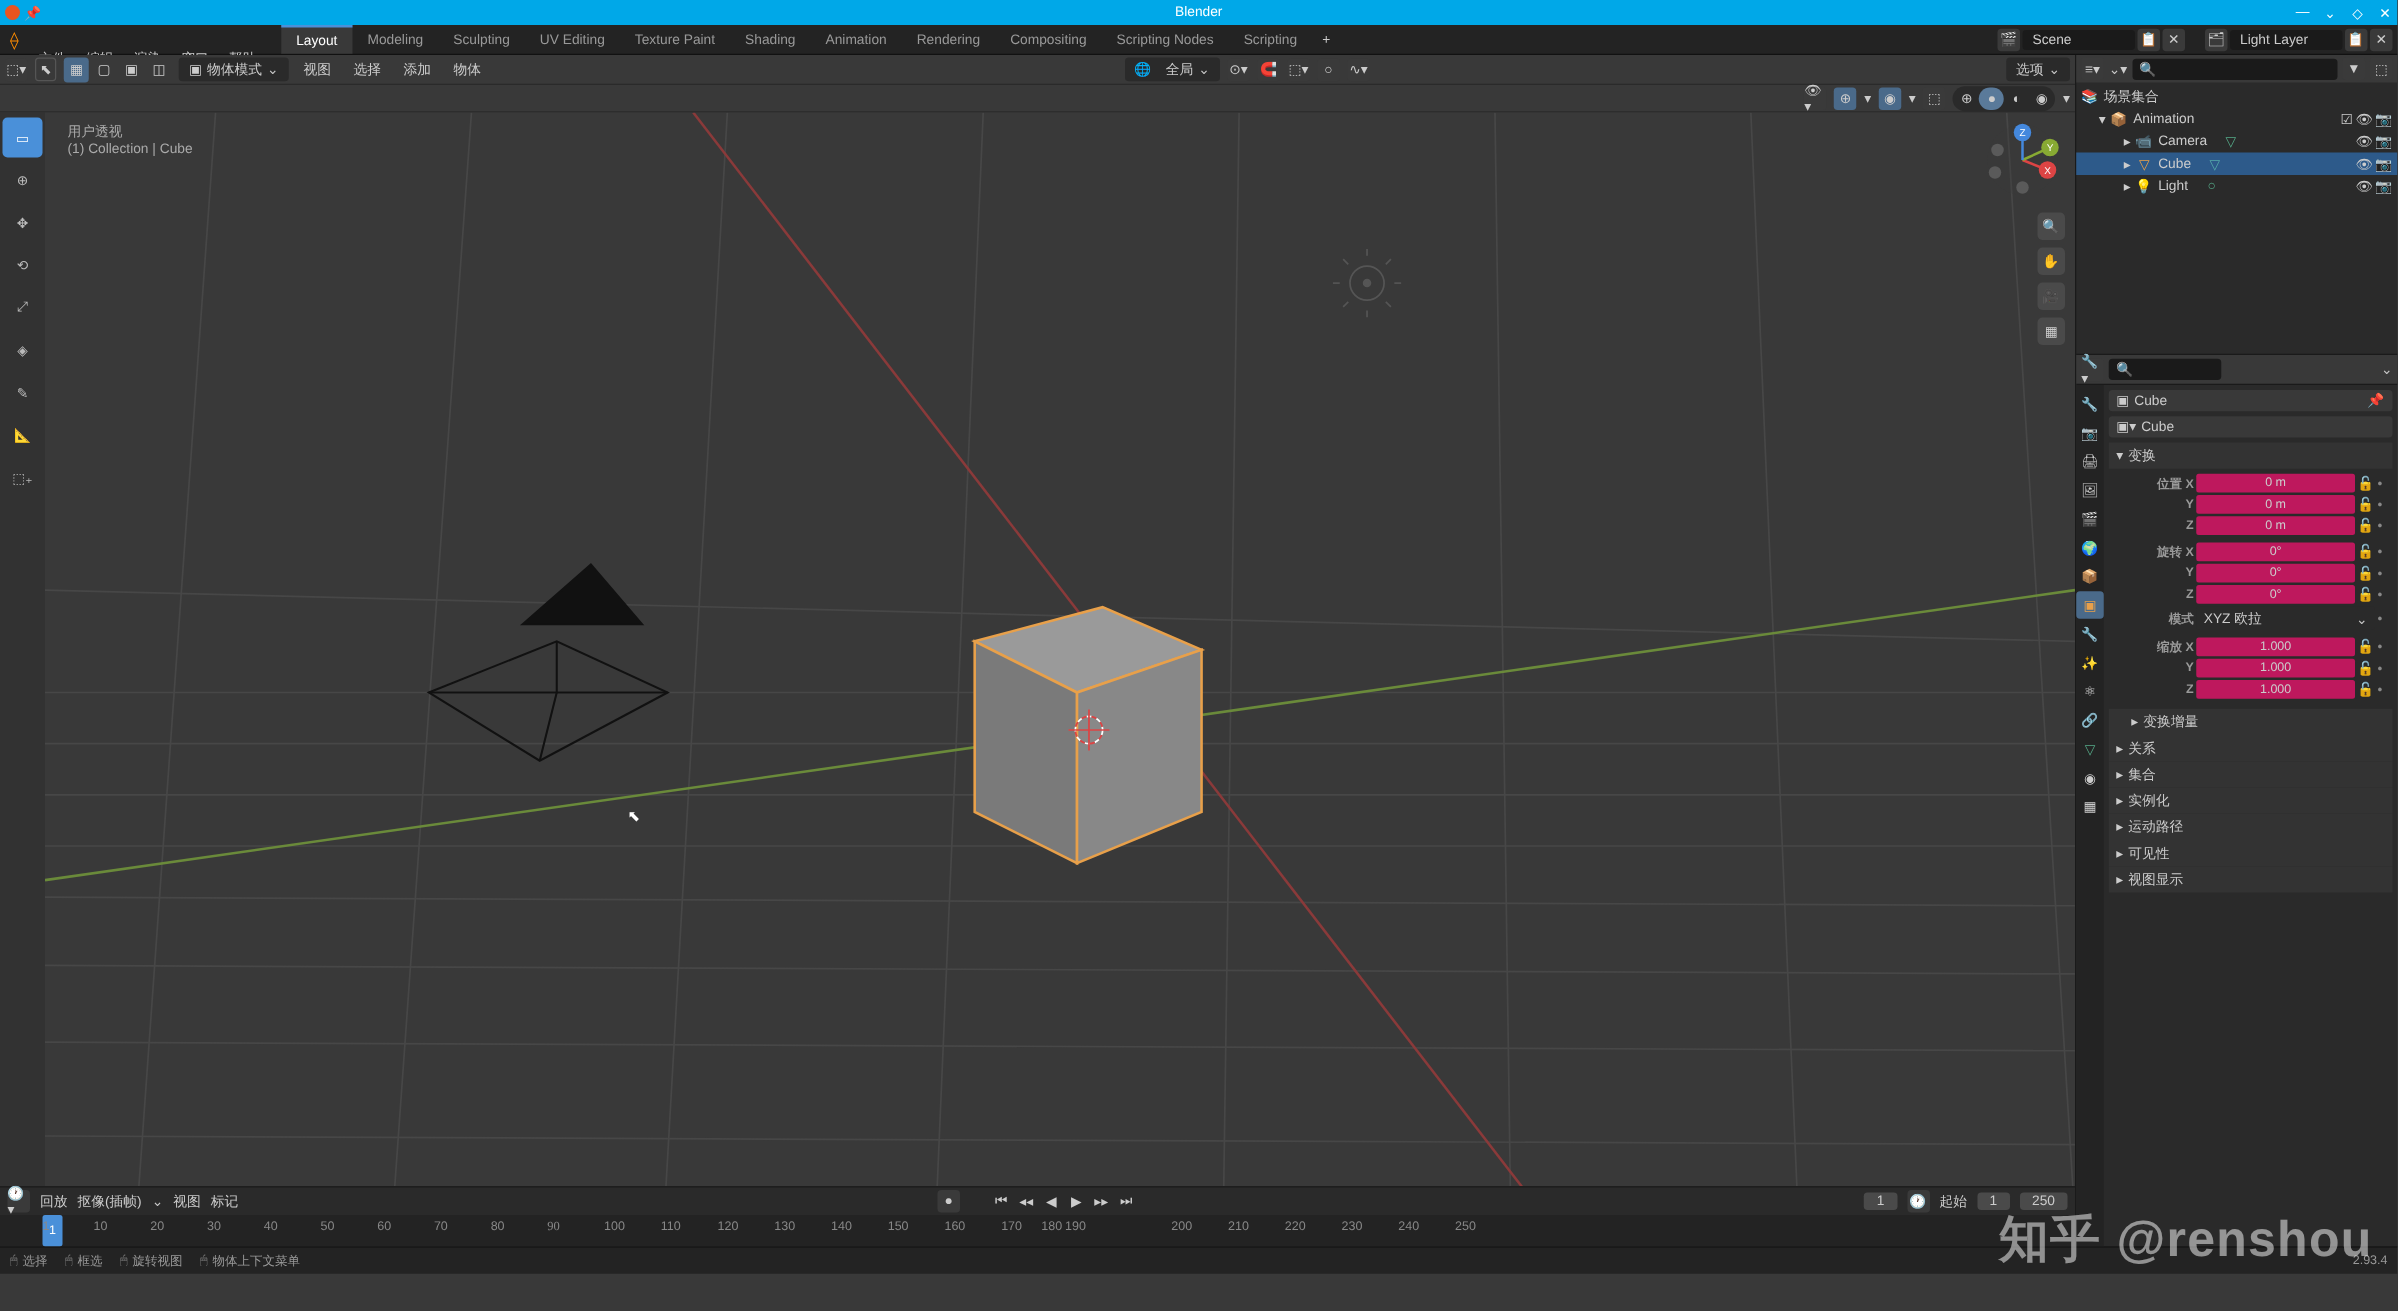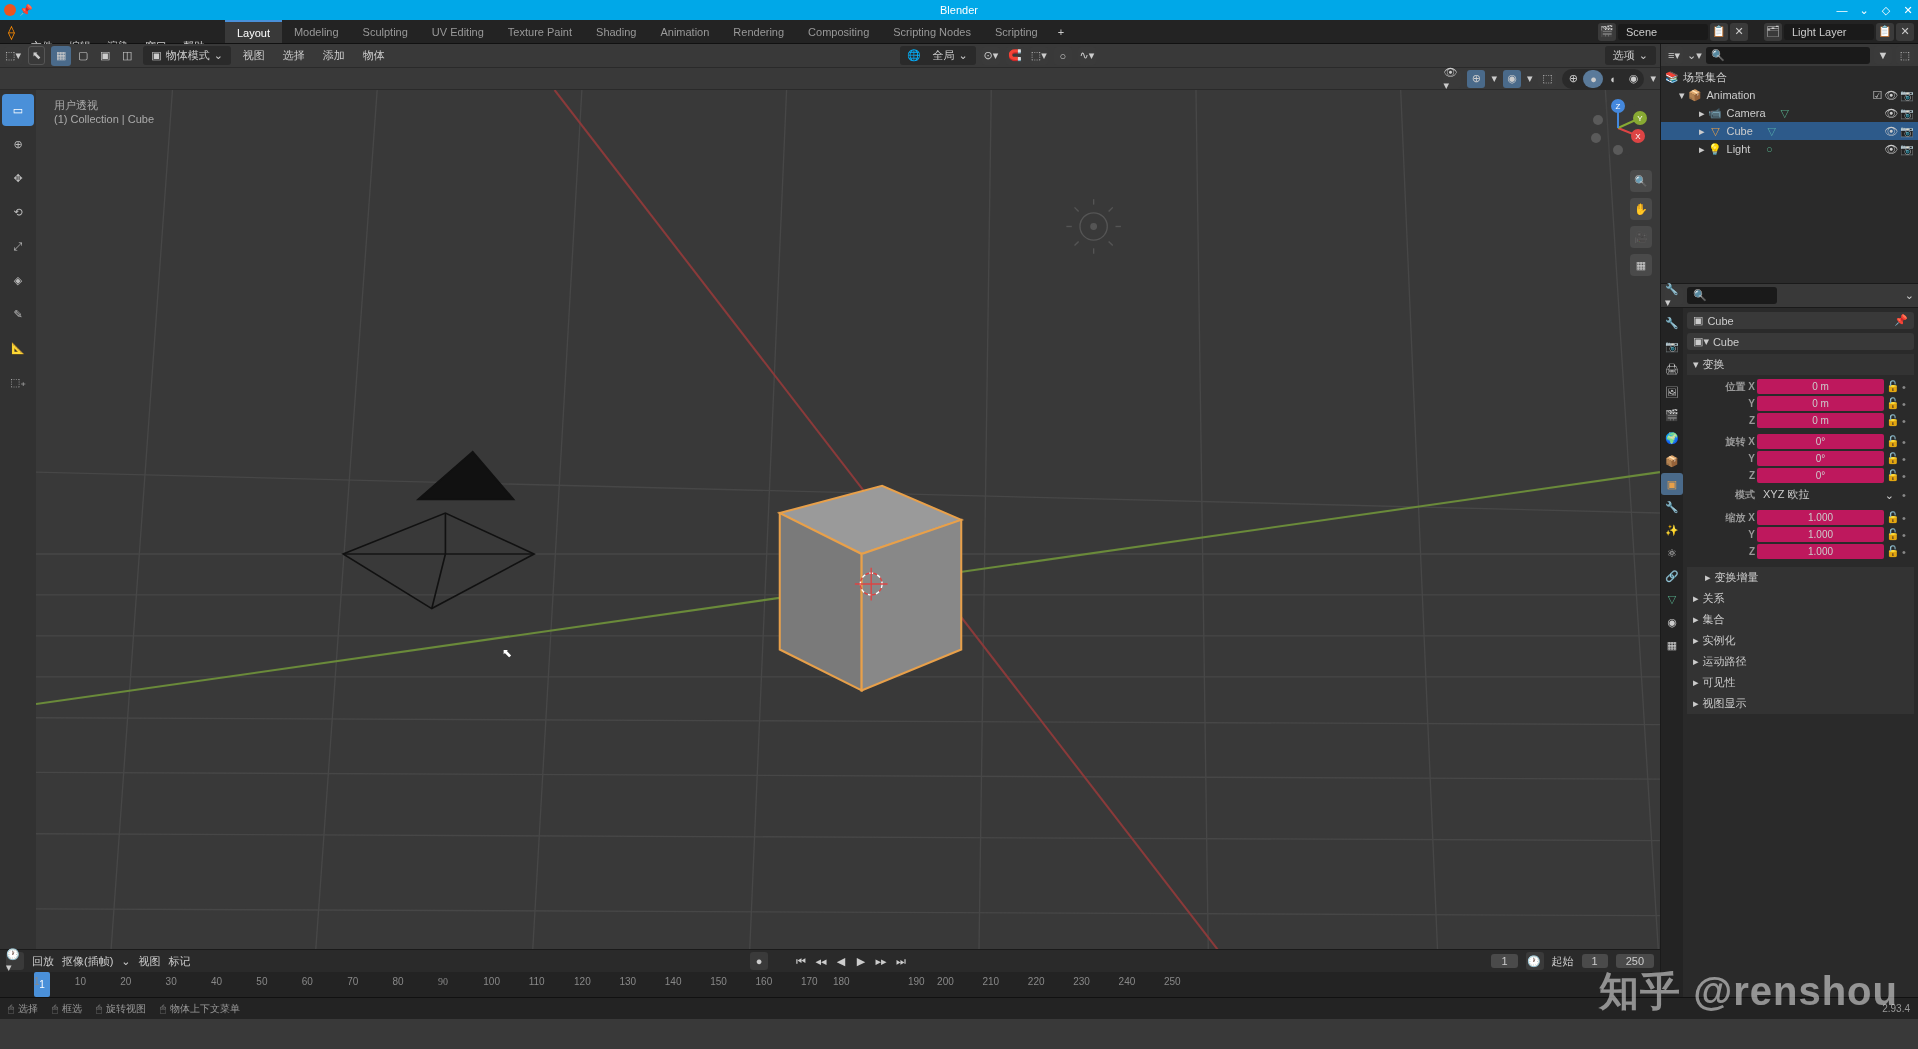--- a/index.html
+++ b/index.html
@@ -339,21 +339,21 @@
           <span class="tick" style="left: 437.896px; font-family: Liberation Serif, serif;">90</span>
           <span class="tick" style="left: 483.277px;">100</span>
           <span class="tick" style="left: 528.659px;">110</span>
           <span class="tick" style="left: 574.04px;">120</span>
           <span class="tick" style="left: 619.422px;">130</span>
           <span class="tick" style="left: 664.803px;">140</span>
           <span class="tick" style="left: 710.185px;">150</span>
           <span class="tick" style="left: 755.566px;">160</span>
           <span class="tick" style="left: 800.948px;">170</span>
           <span class="tick" style="left: 833px;">180</span>
-          <span class="tick" style="left: 908px;">190</span>
+          <span class="tick" style="left: 852px;">190</span>
           <span class="tick" style="left: 937.092px;">200</span>
           <span class="tick" style="left: 982.474px;">210</span>
           <span class="tick" style="left: 1027.86px;">220</span>
           <span class="tick" style="left: 1073.24px;">230</span>
           <span class="tick" style="left: 1118.62px;">240</span>
           <span class="tick" style="left: 1164px;">250</span>
         </div>
 </div>
 
 </div>

